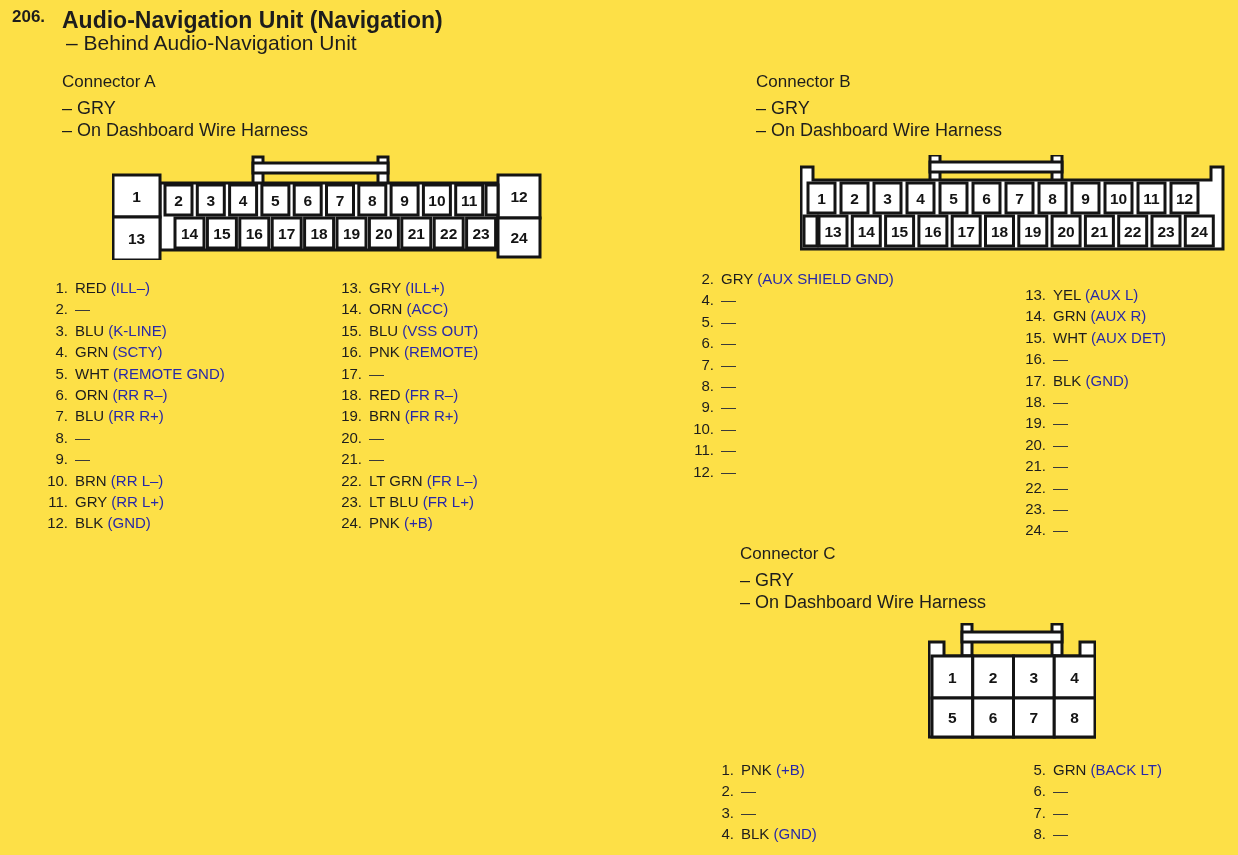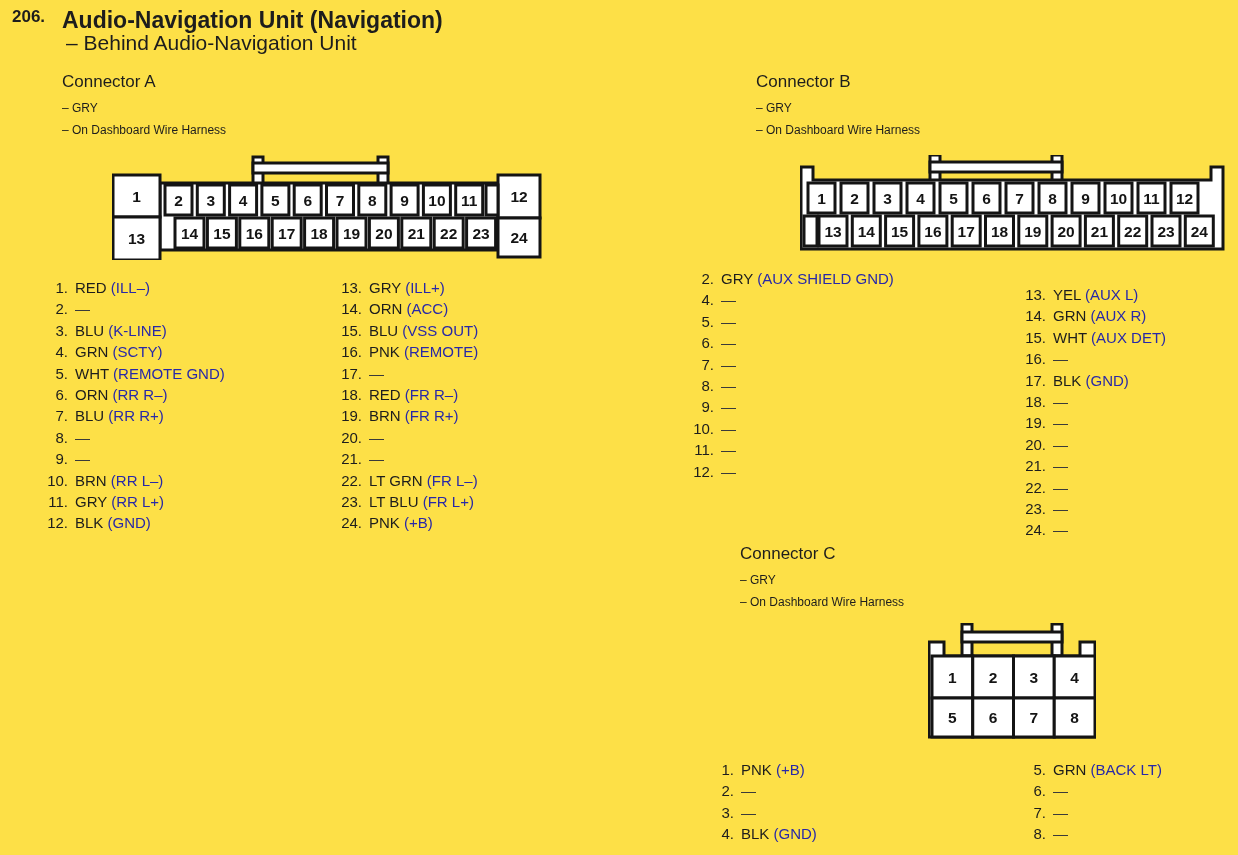--- a/index.html
+++ b/index.html
@@ -11,21 +11,21 @@
   }
   .abs { position:absolute; }
 
   
   .doc-num   { left:12px; top:7px;  font-size:17px; font-weight:bold; }
   .doc-title { left:62px; top:7px;  font-size:23px; font-weight:bold; }
   .doc-loc   { left:66px; top:31px; font-size:21px; }
 
   
   .conn-header h2 { font-size:17px; font-weight:normal; margin:0 0 6px 0; }
-  .conn-header .note { font-size:12px; line-height:21.5px; }
+  .conn-header .note { font-size:18px; line-height:21.5px; }
   #hdr-0 { left:62px;  top:72px; }
   #hdr-1 { left:740px; top:72px;margin-left:16px; }
   #hdr-2 { left:740px; top:544px; }
 
   
   #diag-0 { left:112px; top:155px; }
   #diag-1 { left:800px; top:155px; }
   #diag-2 { left:928px; top:623px; }
   svg rect, svg path { fill:#ffffff; stroke:#141414; stroke-width:3; }
   svg text { font:bold 15.5px "Liberation Sans", sans-serif; fill:#141414; stroke:none; }

